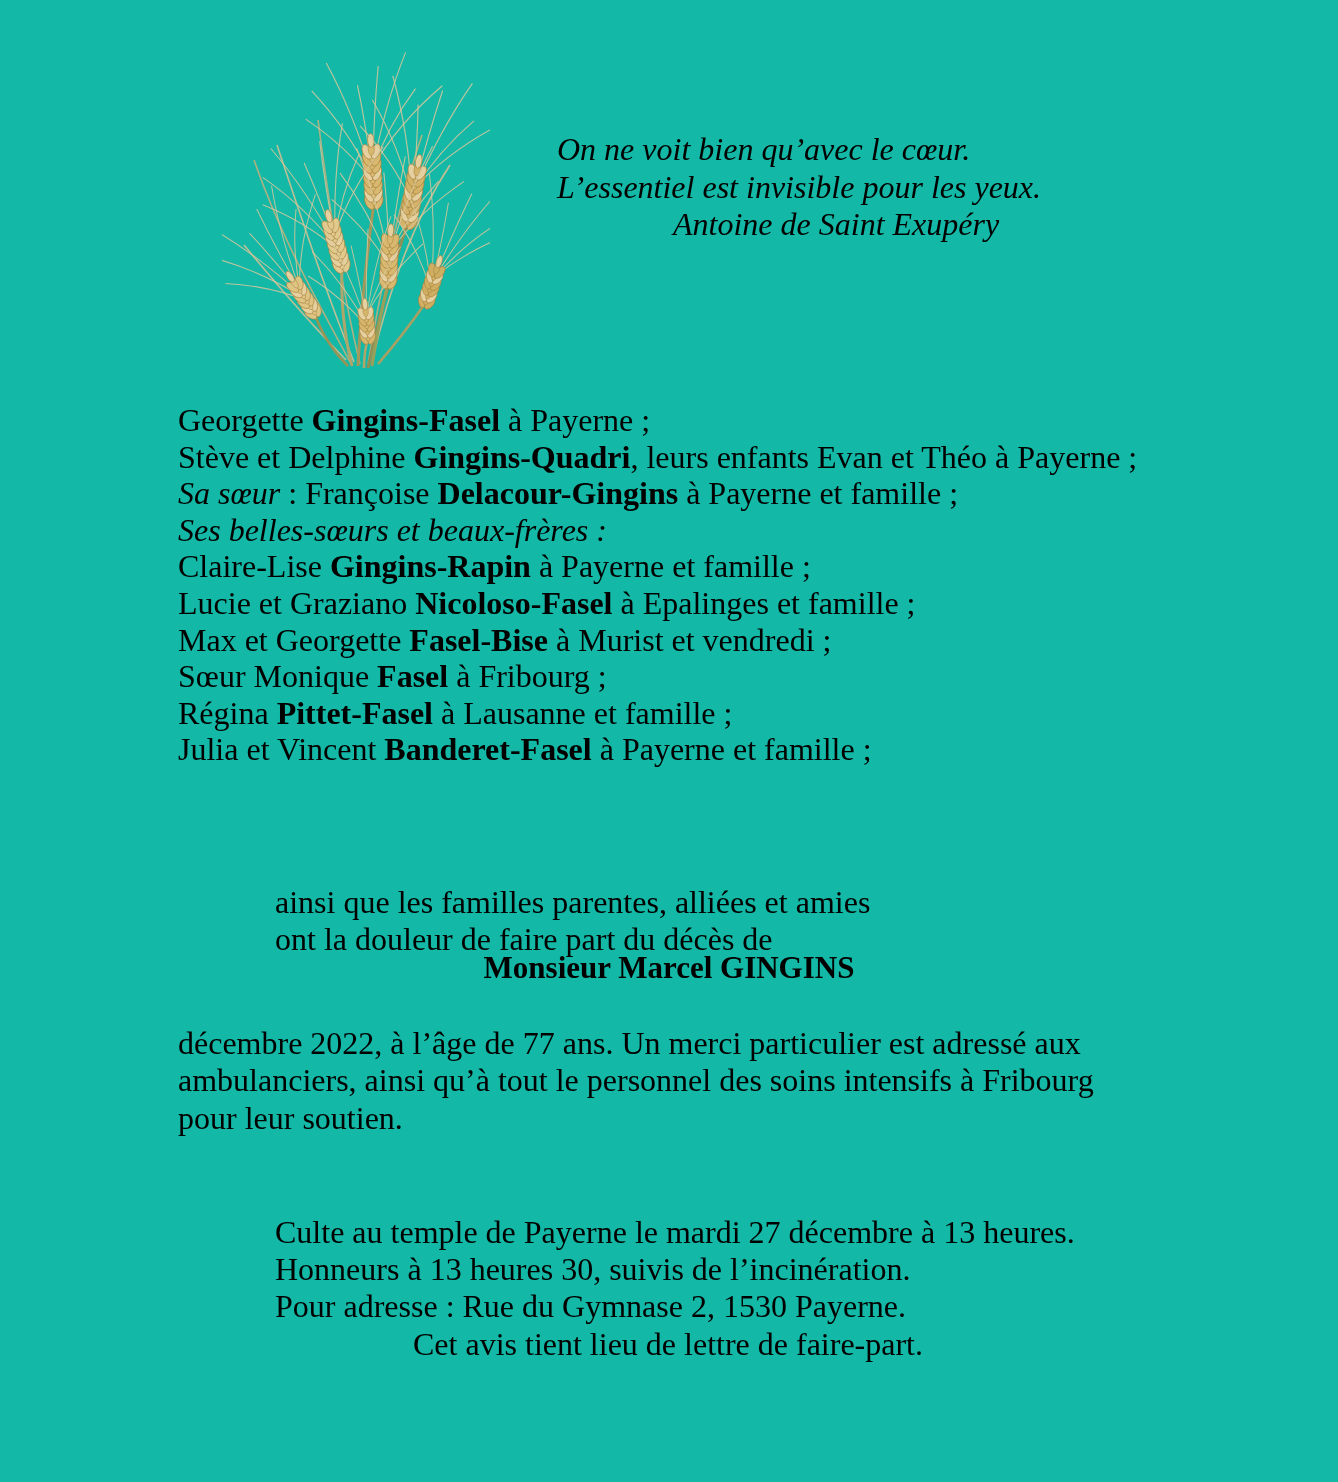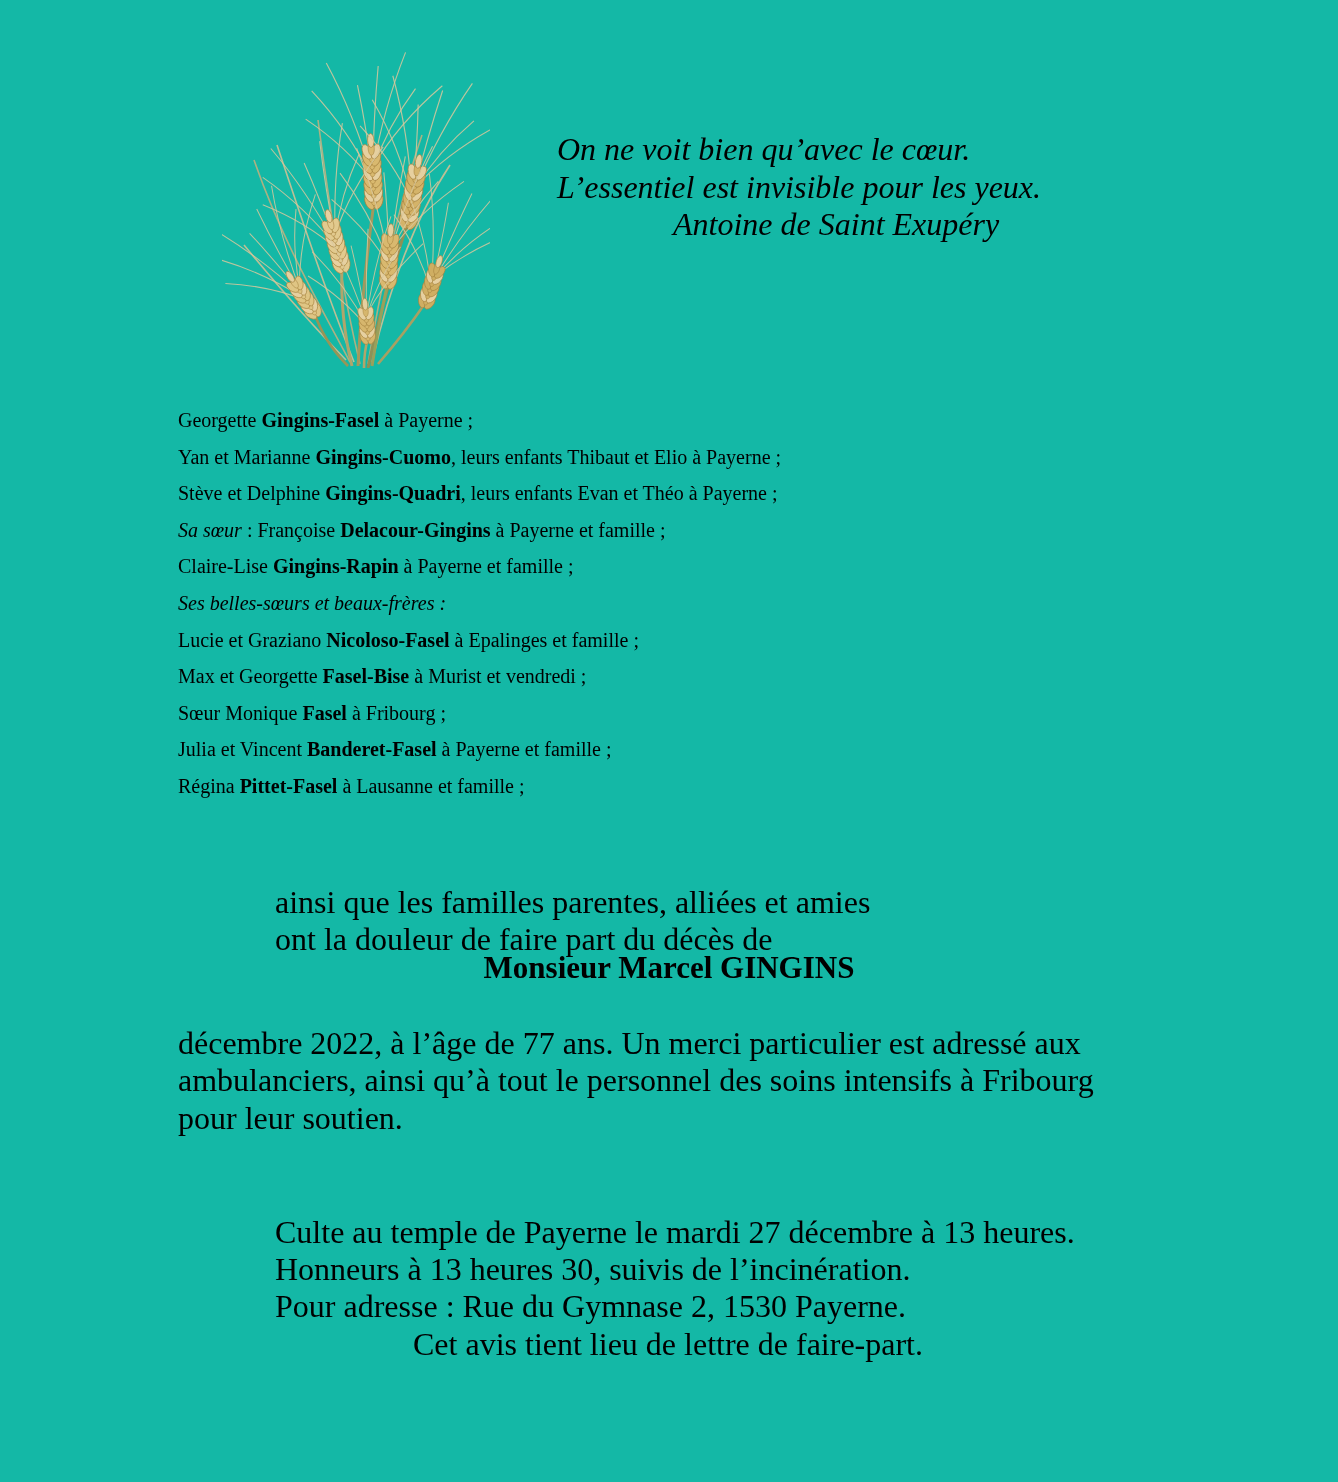--- a/index.html
+++ b/index.html
@@ -14,21 +14,21 @@
   .wheat{
     position:absolute;left:222px;top:50px;width:268px;height:318px;
   }
   .quote{
     position:absolute;left:557px;top:131px;
     font-style:italic;font-size:32px;line-height:37.5px;white-space:nowrap;
   }
   .quote .attrib{margin-left:116px;}
   .family{
     position:absolute;left:178px;top:402px;
-    font-size:20px;line-height:36.6px;white-space:nowrap;
+    font-size:32px;line-height:36.6px;white-space:nowrap;
   }
   .family .b{font-weight:bold;}
   .family .i{font-style:italic;}
   .announce{
     position:absolute;left:275px;top:836px;
     font-size:32px;line-height:37px;white-space:nowrap;margin-top:48px;
   }
   .title{
     position:absolute;left:0;top:944px;width:100%;
     margin:0;text-align:center;
@@ -289,30 +289,29 @@
   </div>
 
   <div class="quote">
     <div>On ne voit bien qu’avec le cœur.</div>
     <div>L’essentiel est invisible pour les yeux.</div>
     <div class="attrib">Antoine de Saint Exupéry</div>
   </div>
 
   <div class="family">
       <div><span>Georgette </span><span class="b">Gingins-Fasel</span><span> à Payerne ;</span></div>
-      <div><span>Yan et Marianne </span><span class="b">Gingins-Cuomo</span><span>, leurs enfants Thibaut et Elio à Payerne ;</span></div>
       <div><span>Stève et Delphine </span><span class="b">Gingins-Quadri</span><span>, leurs enfants Evan et Théo à Payerne ;</span></div>
       <div><span class="i">Sa sœur</span><span> : Françoise </span><span class="b">Delacour-Gingins</span><span> à Payerne et famille ;</span></div>
+      <div><span class="i">Ses belles-sœurs et beaux-frères :</span></div>
       <div><span>Claire-Lise </span><span class="b">Gingins-Rapin</span><span> à Payerne et famille ;</span></div>
-      <div><span class="i">Ses belles-sœurs et beaux-frères :</span></div>
       <div><span>Lucie et Graziano </span><span class="b">Nicoloso-Fasel</span><span> à Epalinges et famille ;</span></div>
       <div><span>Max et Georgette </span><span class="b">Fasel-Bise</span><span> à Murist et vendredi ;</span></div>
       <div><span>Sœur Monique </span><span class="b">Fasel</span><span> à Fribourg ;</span></div>
+      <div><span>Régina </span><span class="b">Pittet-Fasel</span><span> à Lausanne et famille ;</span></div>
       <div><span>Julia et Vincent </span><span class="b">Banderet-Fasel</span><span> à Payerne et famille ;</span></div>
-      <div><span>Régina </span><span class="b">Pittet-Fasel</span><span> à Lausanne et famille ;</span></div>
     </div>
 
   <div class="announce">
       <div>ainsi que les familles parentes, alliées et amies</div>
       <div>ont la douleur de faire part du décès de</div>
     </div>
 
   <h1 class="title">Monsieur Marcel GINGINS</h1>
 
   <div class="para">

